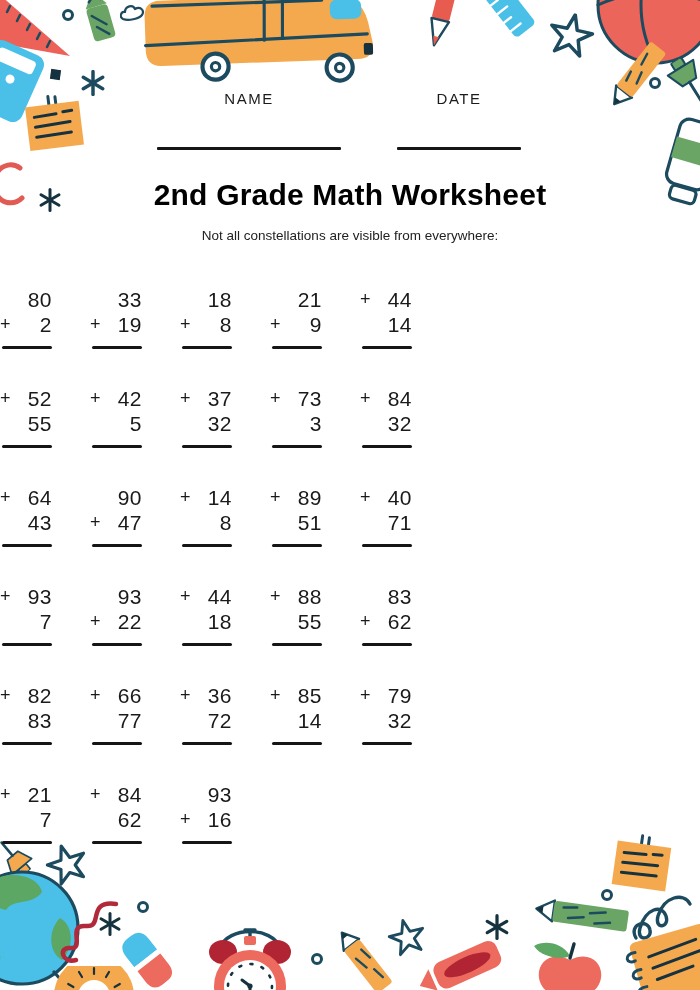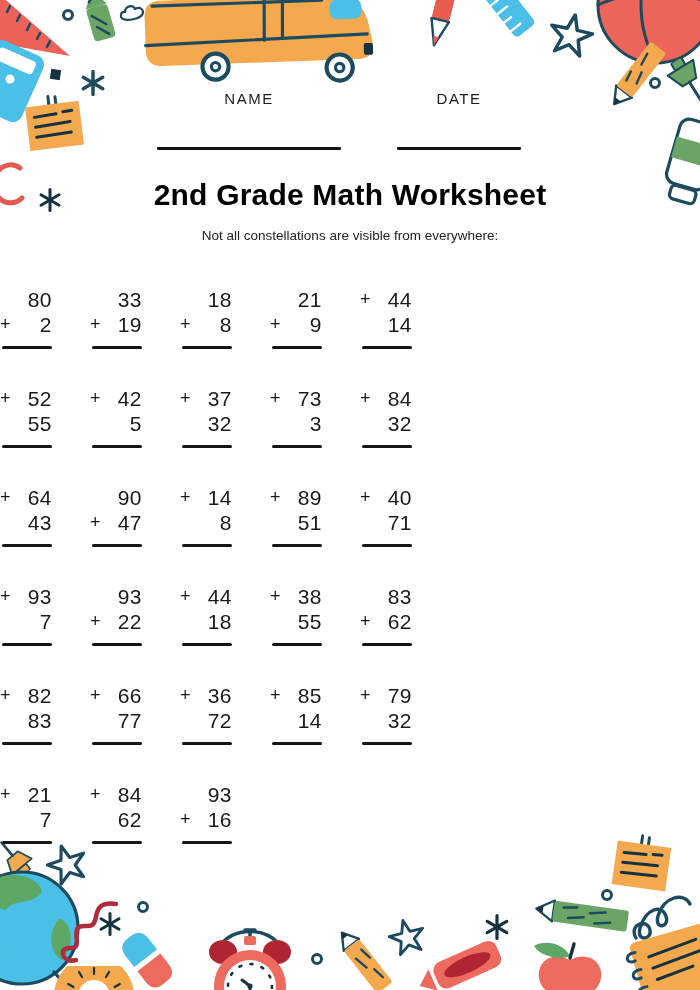--- a/index.html
+++ b/index.html
@@ -572,21 +572,21 @@
           </div>
           <div class="numline">
             <span class="plus"></span>
             <span class="num">18</span>
           </div>
           <div class="ansline"></div>
         </div>
       <div class="problem">
           <div class="numline">
             <span class="plus">+</span>
-            <span class="num">38</span>
+            <span class="num">88</span>
           </div>
           <div class="numline">
             <span class="plus"></span>
             <span class="num">55</span>
           </div>
           <div class="ansline"></div>
         </div>
       <div class="problem">
           <div class="numline">
             <span class="plus"></span>

